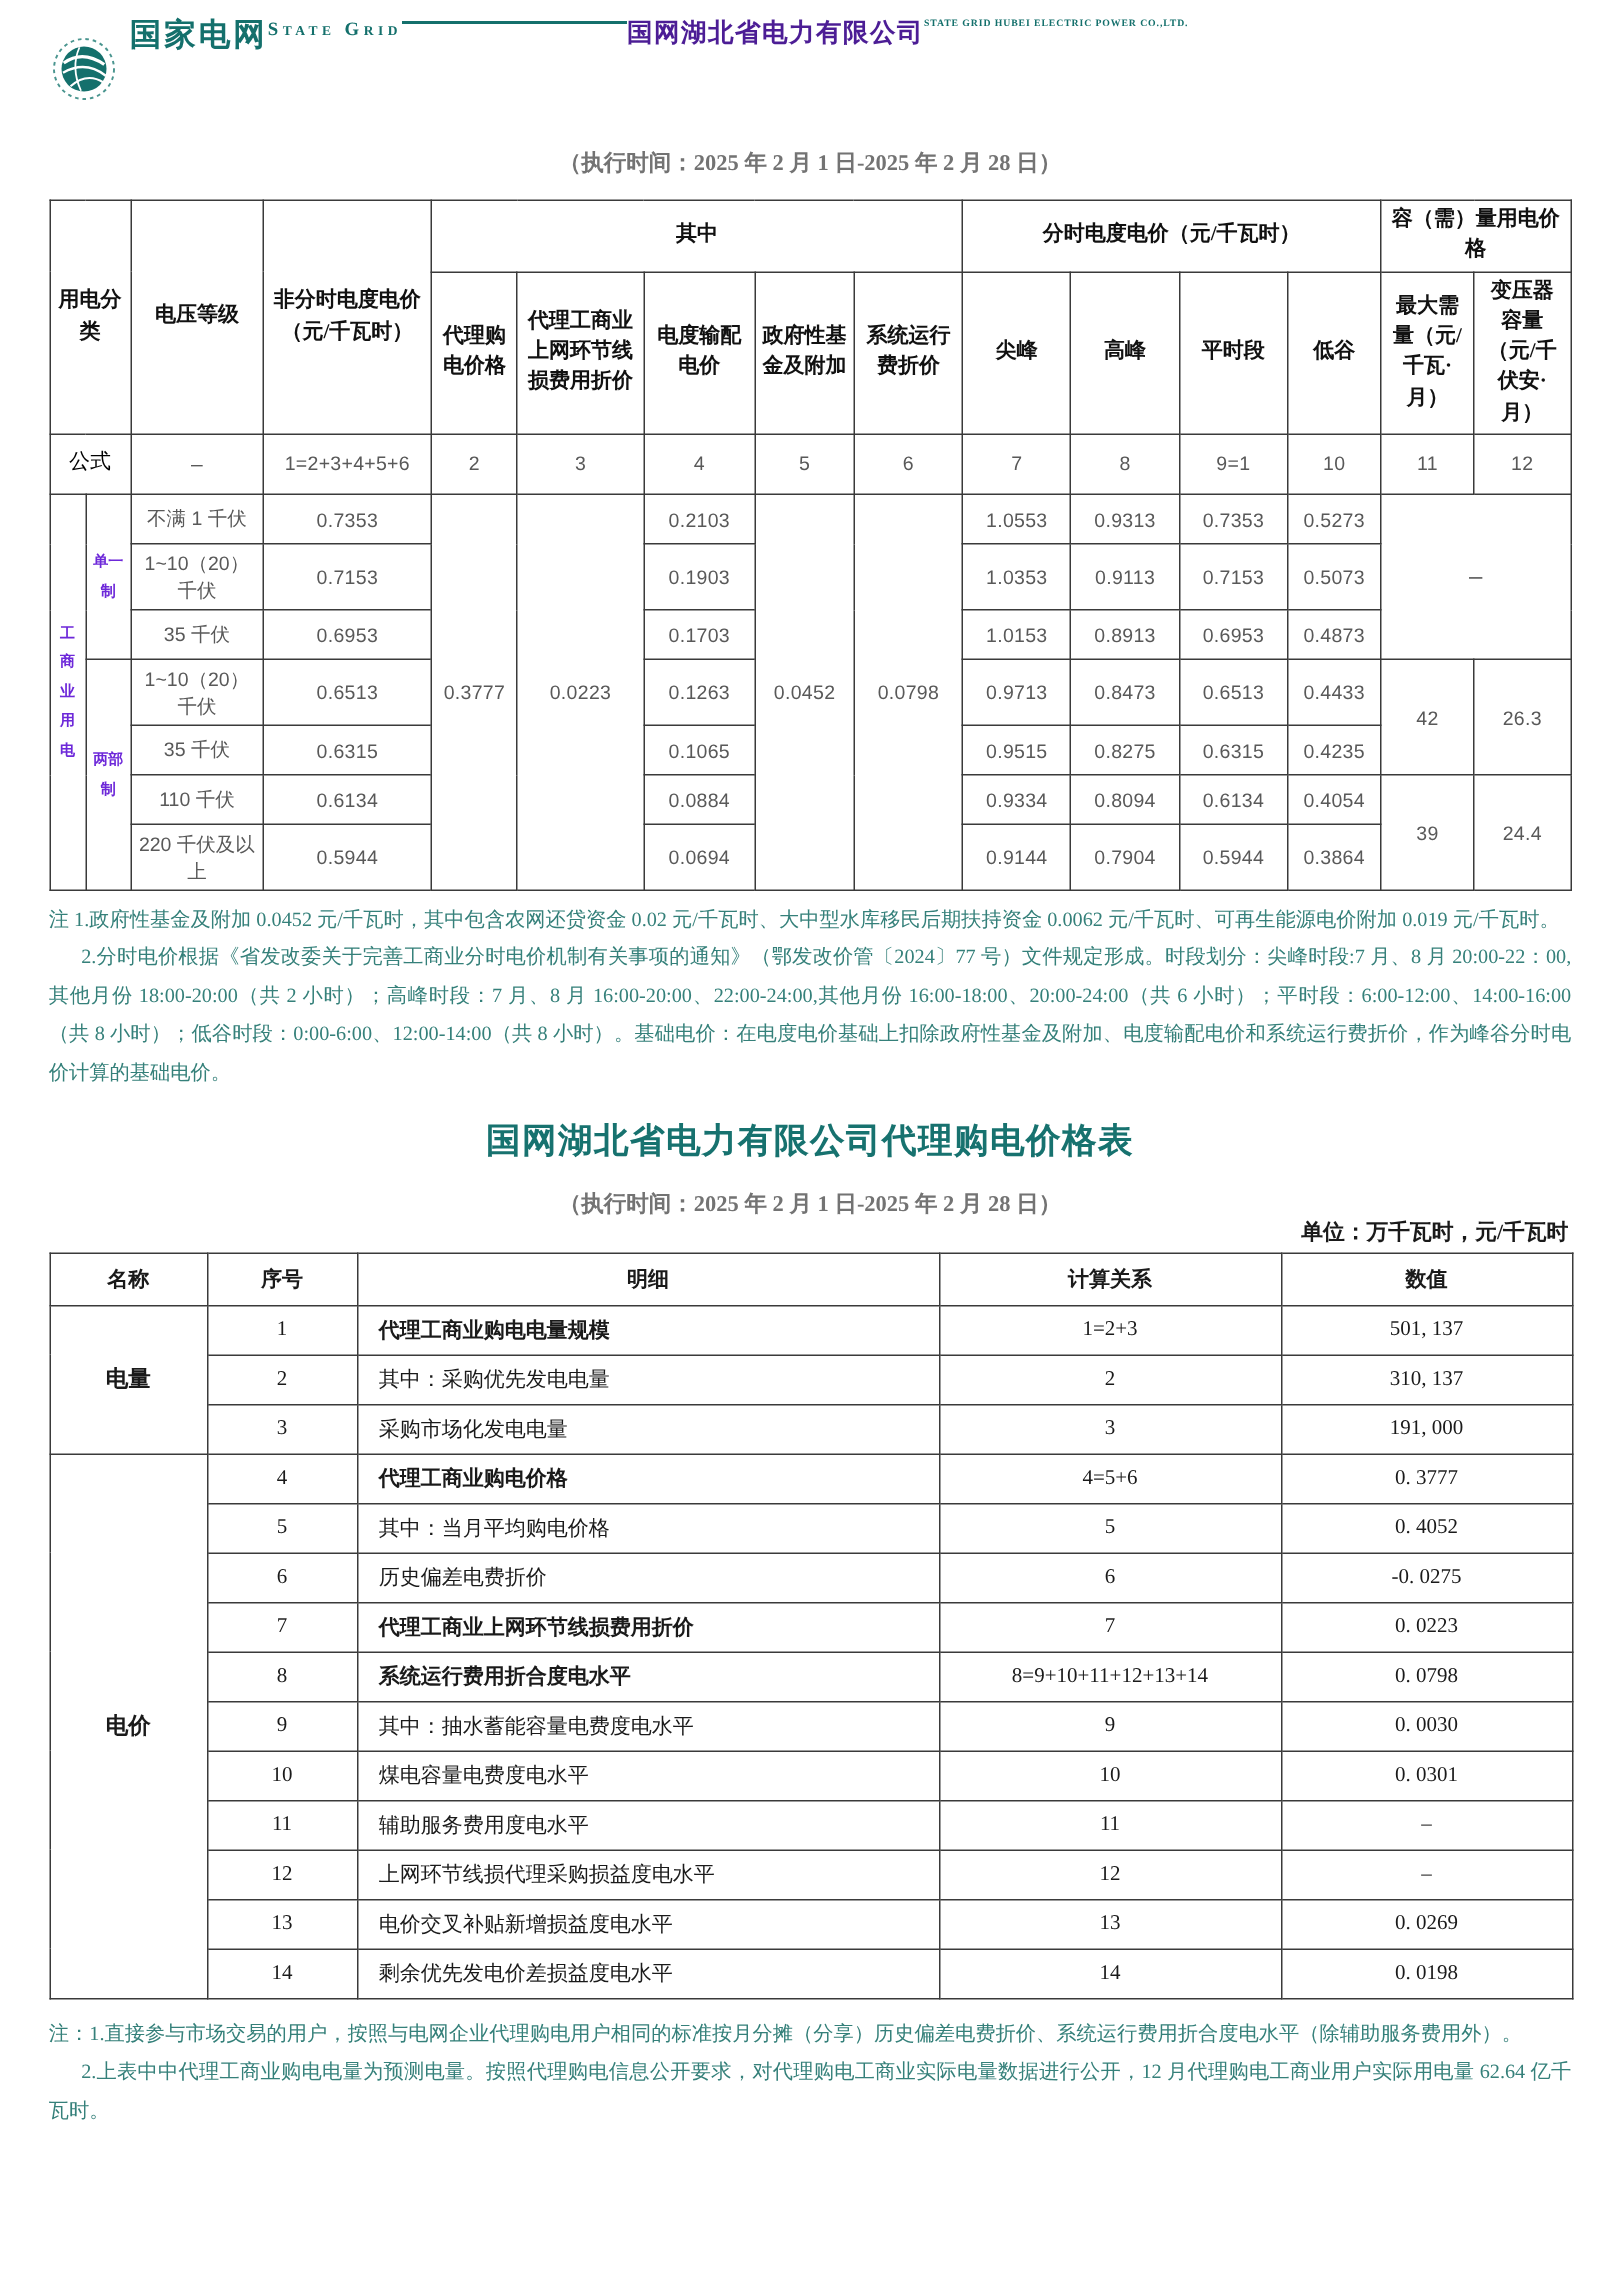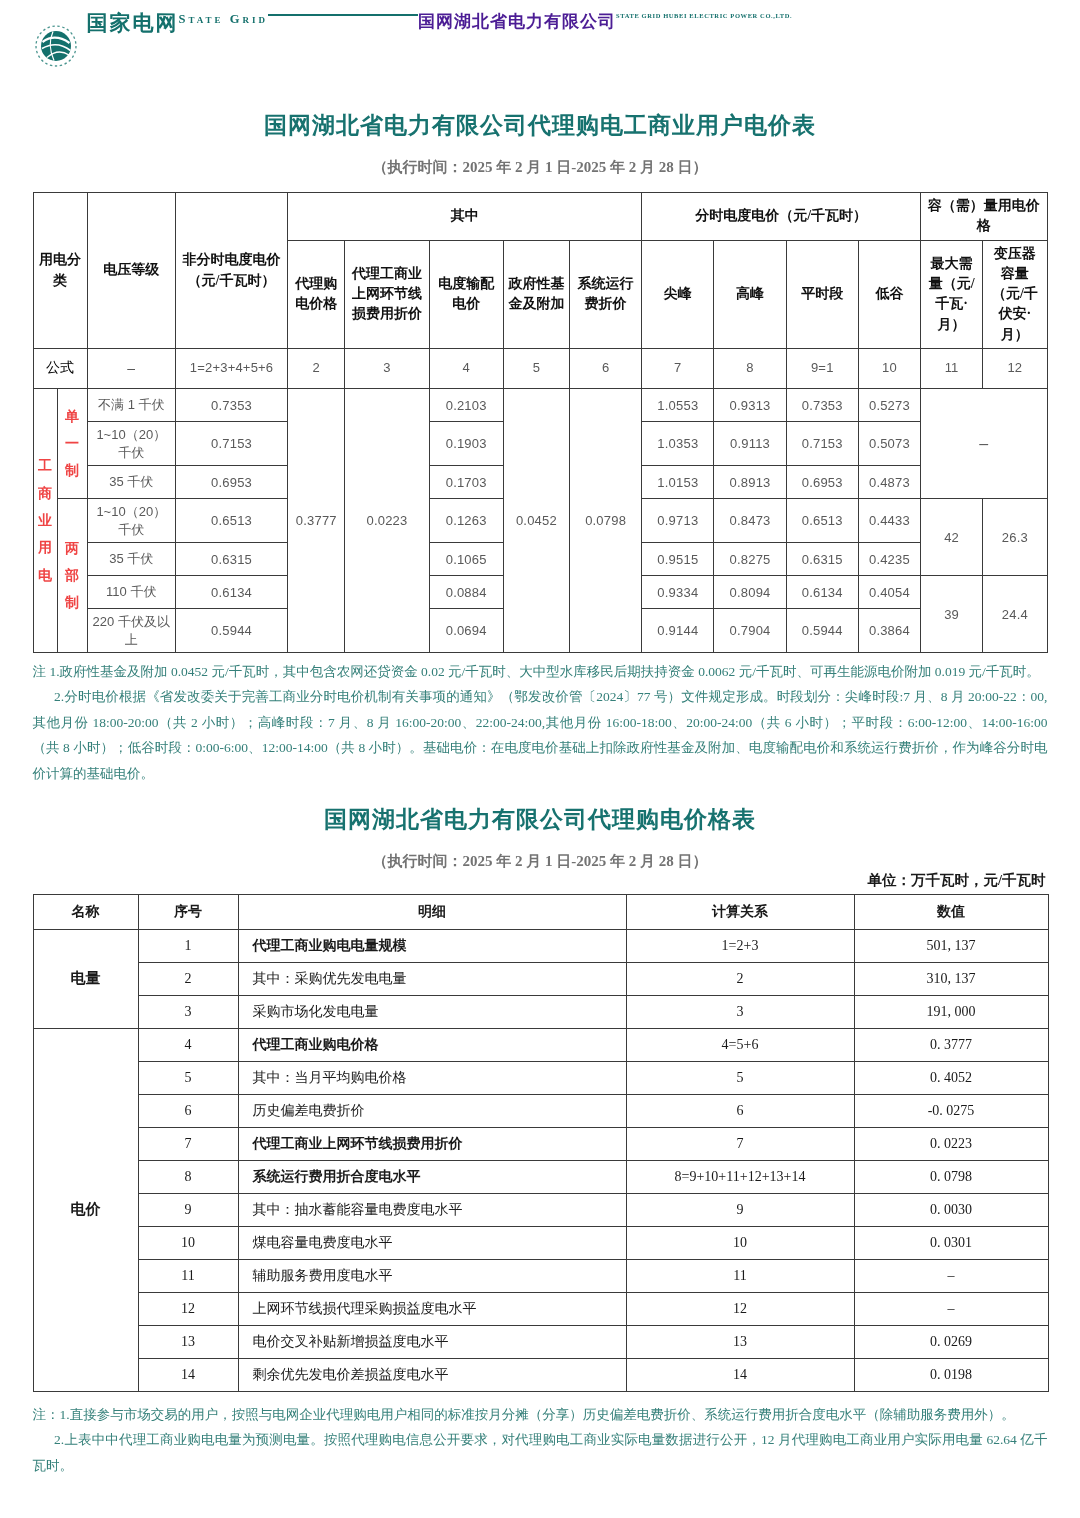--- a/index.html
+++ b/index.html
@@ -31,21 +31,21 @@
 
   .t1 thead td { font-size:14px; font-weight:bold; color:#111; line-height:1.45; }
   .t1 .formula-row td { font-weight:normal; height:40px; }
   .t1 .formula-label { font-weight:bold; color:#000000; font-size:14px; }
   .t1 .num, .t1 .volt { font-family:"Liberation Sans","DejaVu Sans",sans-serif; color:#595959; font-size:13px; }
   .t1 td.num { letter-spacing:0.2px; }
   .t1 .row-h { height:33px; }
   .t1 .row-h2 { height:44px; }
   .t1 .hrow1 td { height:42px; }
   .t1 .hrow2 td { height:84px; }
-  .vert { font-weight:bold; color:#ef4444; font-size:14px; line-height:1.95; padding:4px 2px; word-break:break-all; }
+  .vert { font-weight:bold; color:#6d28d9; font-size:10px; line-height:1.95; padding:4px 2px; word-break:break-all; }
   .t1 .dash { color:#595959; font-family:"Liberation Sans","DejaVu Sans",sans-serif; }
 
   .t2 td { font-size:14px; height:33px; }
   .t2 .hdr td { font-weight:bold; font-size:14px; height:35px; }
   .t2 .grp { font-weight:bold; font-size:15px; }
   .t2 .detail { text-align:left; padding-left:14px;margin-left:26px; }
   .t2 .bold { font-weight:bold; }
   .t2 .val, .t2 .no, .t2 .calc { font-size:14px; }
 
   
@@ -68,21 +68,20 @@
     </svg>
     <div class="logo-text">
       <div class="brand-cn">国家电网</div>
       <div class="brand-en">State Grid</div>
       <div class="logo-rule"></div>
       <div class="company-cn">国网湖北省电力有限公司</div>
       <div class="company-en">STATE GRID HUBEI ELECTRIC POWER CO.,LTD.</div>
     </div>
   </div>
 
-  <div class="doc-title">国网湖北省电力有限公司代理购电工商业用户电价表</div>
   <div class="doc-period">（执行时间：2025 年 2 月 1 日-2025 年 2 月 28 日）</div>
 
   <table class="t1">
     <colgroup>
       <col style="width:24px">
         <col style="width:30px">
         <col style="width:88px">
         <col style="width:112px">
       <col style="width:57px">
         <col style="width:84px">

